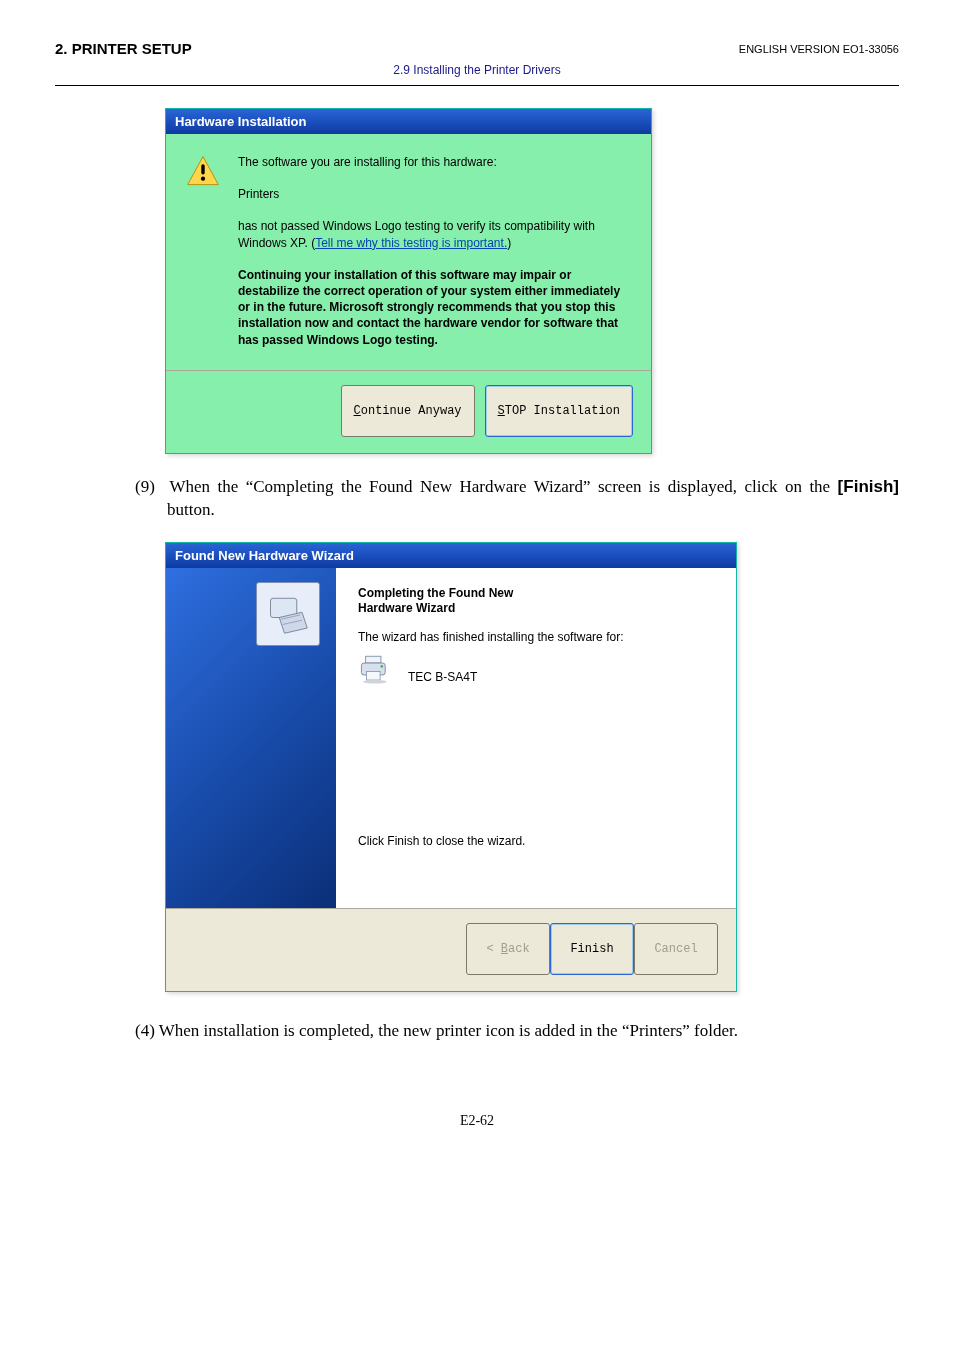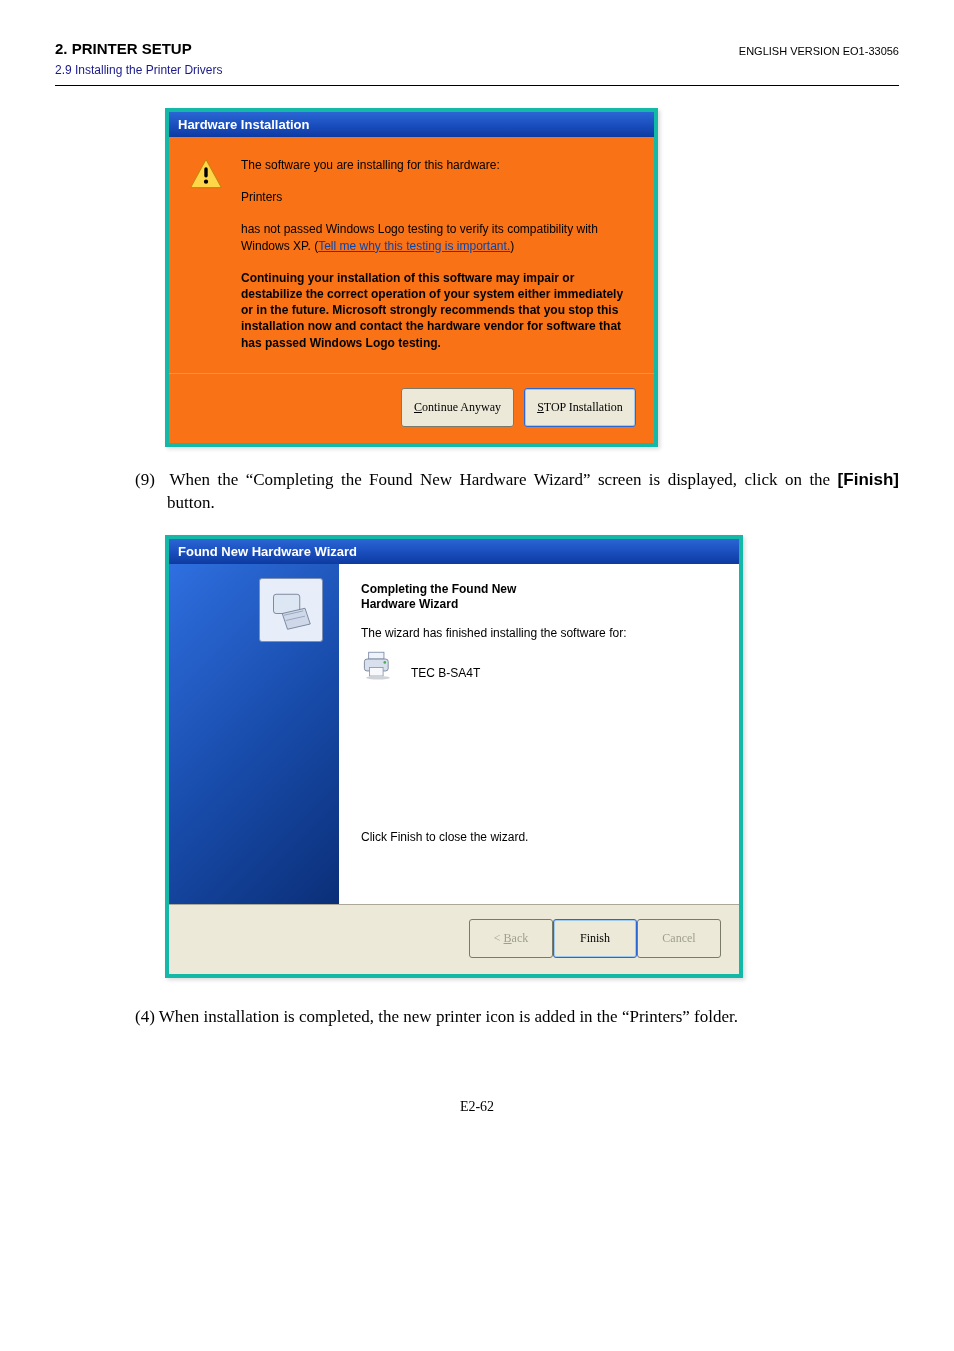--- a/index.html
+++ b/index.html
@@ -11,48 +11,48 @@
     box-sizing: border-box;
     padding: 0;
   }
   .page {
     padding: 40px 55px 30px 55px;
     box-sizing: border-box;
   }
   .header {
     display: flex;
     justify-content: space-between;
-    align-items: flex-end;
+    align-items: center;
     font-family: Arial, Helvetica, sans-serif;
     font-size: 14px;
   }
   .header-left { font-weight: bold; font-size: 15px; }
   .header-right { text-align: right; font-size: 11px; }
   .subheader {
-    text-align: left;
+    text-align: center;
     margin-top: 6px;
     font-family: Arial, Helvetica, sans-serif;
     color: #1a1a8a;
     font-size: 12px;
   }
   hr.rule { border: none; border-top: 1px solid #000; margin: 8px 0 22px 0; }
   .para {
     font-size: 17px;
     margin: 6px 0 10px 80px;
     line-height: 1.35;
   }
   .para.indent {
     text-indent: -32px;
     padding-left: 32px;
   }
   .bold { font-weight: bold; font-family: Arial, Helvetica, sans-serif; }
   .dialog-wrap { margin-left: 110px; margin-bottom: 22px; }
   .dialog {
-    border: 4px solid #14b8a6;
-    background: #f97316;
+    border: 1px solid #14b8a6;
+    background: #86efac;
     font-family: Tahoma, Arial, sans-serif;
     font-size: 12px;
     color: #000;
     box-shadow: 2px 2px 4px rgba(0,0,0,0.15);
     margin-top: 20px;
   }
   .dialog.hw { width: 485px; }
   .dialog.wiz { width: 570px; }
   .titlebar {
     background: linear-gradient(to bottom, #2a66d4 0%, #1b4fbf 50%, #0d3aa0 100%);
@@ -76,26 +76,26 @@
   .link { color: #0645ad; text-decoration: underline; cursor: pointer; }
   .hw-text .strong { font-weight: bold; }
   .dlg-sep { border: none; border-top: 1px solid #aca899; margin: 12px 0 0 0; }
   .dlg-buttons {
     padding: 14px 18px 16px 18px;
     display: flex;
     justify-content: flex-end;
     gap: 10px;
   }
   .xp-btn {
-    font-family: Liberation Serif, serif;
+    font-family: Liberation Mono, monospace;
     font-size: 12px;
     background: #ece9d8;
     border: 1px solid #7a7a6b;
     border-radius: 3px;
-    padding: 11px 12px;
+    padding: 18px 12px;
     min-width: 112px;
     cursor: pointer;
   }
   .xp-btn.default {
     border: 1px solid #2a66d4;
     box-shadow: 0 0 0 1px #9ecaed inset;
   }
   .xp-btn.disabled {
     color: #9f9f8d;
     cursor: default;

